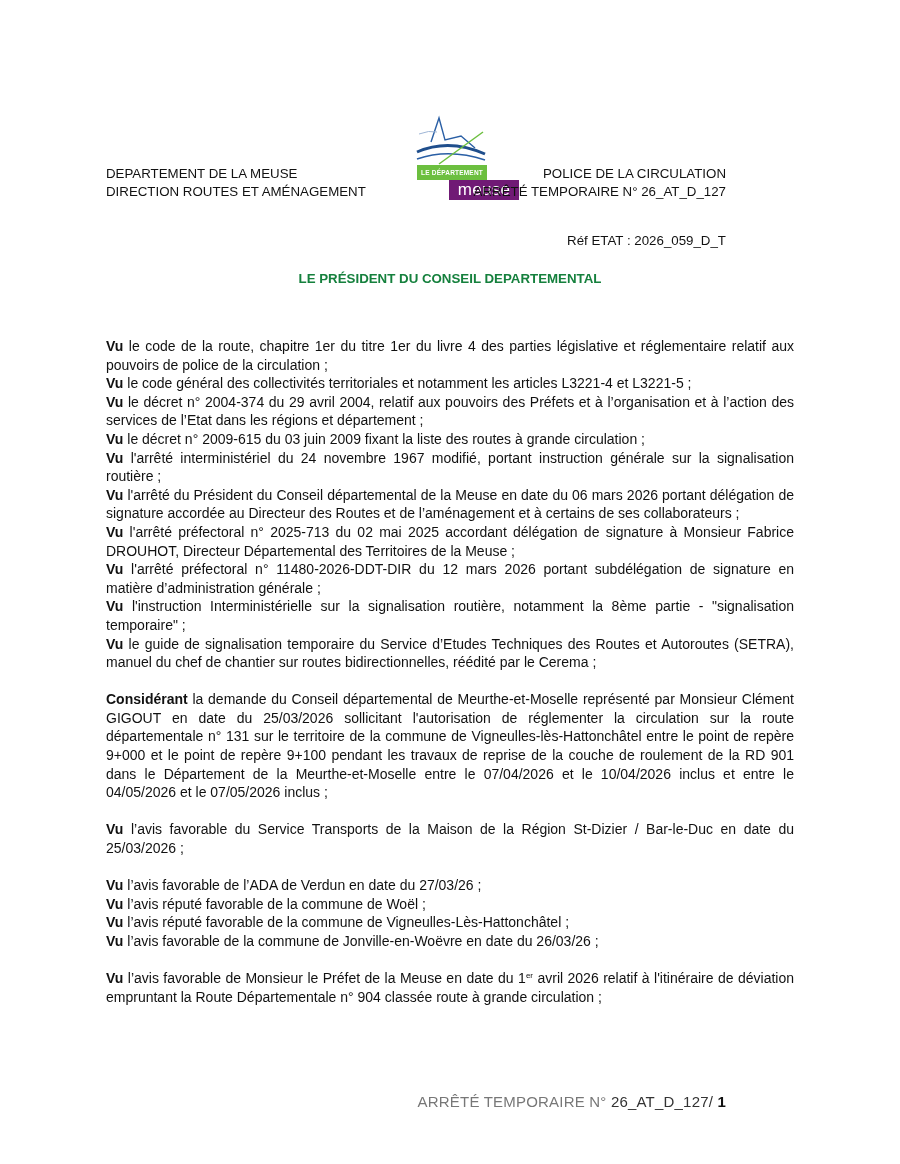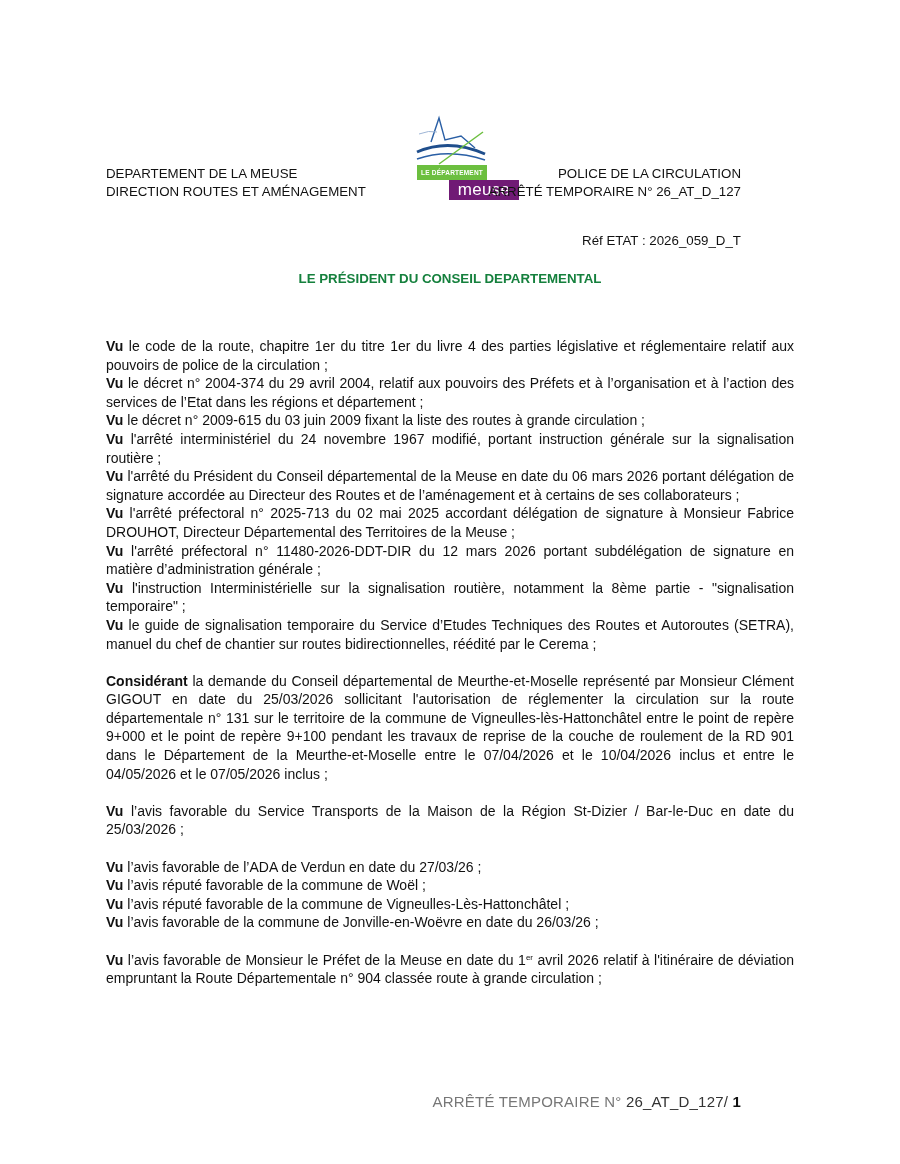--- a/index.html
+++ b/index.html
@@ -1,18 +1,18 @@
 <!DOCTYPE html>
 <html><head>
 <meta charset="utf-8">
 <style>
   html, body { margin: 0; padding: 0; background: #ffffff; }
   body { width: 900px; height: 1164px; position: relative; overflow: hidden;
          font-family: "Liberation Sans", "DejaVu Sans", sans-serif; color: #111; }
-  .page { position: absolute; left: 0; top: 0; width: 832px; height: 1164px; padding-left: 15px; }
+  .page { position: absolute; left: 0; top: 0; width: 832px; height: 1164px; }
   .hdr-left { position: absolute; left: 106px; top: 165px; font-size: 13.3px; line-height: 18px; color: #111; }
   .hdr-right { position: absolute; right: 106px; top: 165px; font-size: 13.3px; line-height: 18px; text-align: right; color: #111; }
   .logo { position: absolute; left: 415px; top: 112px; width: 74px; height: 90px; }
   .logo .green { position: absolute; left: 2px; top: 53px; width: 70px; height: 15px; background: #6cbf3f;
                  color: #fff; font-size: 6.5px; font-weight: bold; text-align: center; line-height: 15px; letter-spacing: 0.2px; }
   .logo .blue { position: absolute; left: 2px; top: 68px; width: 70px; height: 20px; background: #701a75;
                 color: #fff; font-size: 17px; text-align: center; line-height: 19px; letter-spacing: 0.3px; margin-left: 32px; }
   .ref { position: absolute; right: 106px; top: 233px; font-size: 13.3px; color: #111; }
   .title { position: absolute; left: 0; width: 900px; top: 271px; text-align: center; font-size: 13.3px; font-weight: bold; color: #15803d; }
   .body { position: absolute; left: 106px; top: 337px; width: 688px; font-size: 14px; line-height: 18.6px; color: #111; }
@@ -50,20 +50,21 @@
     <div>POLICE DE LA CIRCULATION</div>
     <div>ARRÊTÉ TEMPORAIRE N° 26_AT_D_127</div>
   </div>
 
   <div class="ref">Réf ETAT : 2026_059_D_T</div>
 
   <div class="title">LE PRÉSIDENT DU CONSEIL DEPARTEMENTAL</div>
 
   <div class="body">
     <p><b>Vu</b><span> le code de la route, chapitre 1er du titre 1er du livre 4 des parties législative et réglementaire relatif aux pouvoirs de police de la circulation ;</span></p>
+    <p><b>Vu</b><span> le code général des collectivités territoriales et notamment les articles L3221-4 et L3221-5 ;</span></p>
     <p><b>Vu</b><span> le décret n° 2004-374 du 29 avril 2004, relatif aux pouvoirs des Préfets et à l’organisation et à l’action des services de l’Etat dans les régions et département ;</span></p>
     <p><b>Vu</b><span> le décret n° 2009-615 du 03 juin 2009 fixant la liste des routes à grande circulation ;</span></p>
     <p><b>Vu</b><span> l'arrêté interministériel du 24 novembre 1967 modifié, portant instruction générale sur la signalisation routière ;</span></p>
     <p><b>Vu</b><span> l'arrêté du Président du Conseil départemental de la Meuse en date du 06 mars 2026 portant délégation de signature accordée au Directeur des Routes et de l’aménagement et à certains de ses collaborateurs ;</span></p>
     <p><b>Vu</b><span> l'arrêté préfectoral n° 2025-713 du 02 mai 2025 accordant délégation de signature à Monsieur Fabrice DROUHOT, Directeur Départemental des Territoires de la Meuse ;</span></p>
     <p><b>Vu</b><span> l'arrêté préfectoral n° 11480-2026-DDT-DIR du 12 mars 2026 portant subdélégation de signature en matière d’administration générale ;</span></p>
     <p><b>Vu</b><span> l'instruction Interministérielle sur la signalisation routière, notamment la 8ème partie - "signalisation temporaire" ;</span></p>
     <p><b>Vu</b><span> le guide de signalisation temporaire du Service d’Etudes Techniques des Routes et Autoroutes (SETRA), manuel du chef de chantier sur routes bidirectionnelles, réédité par le Cerema ;</span></p>
 
     <div class="gap"></div>

